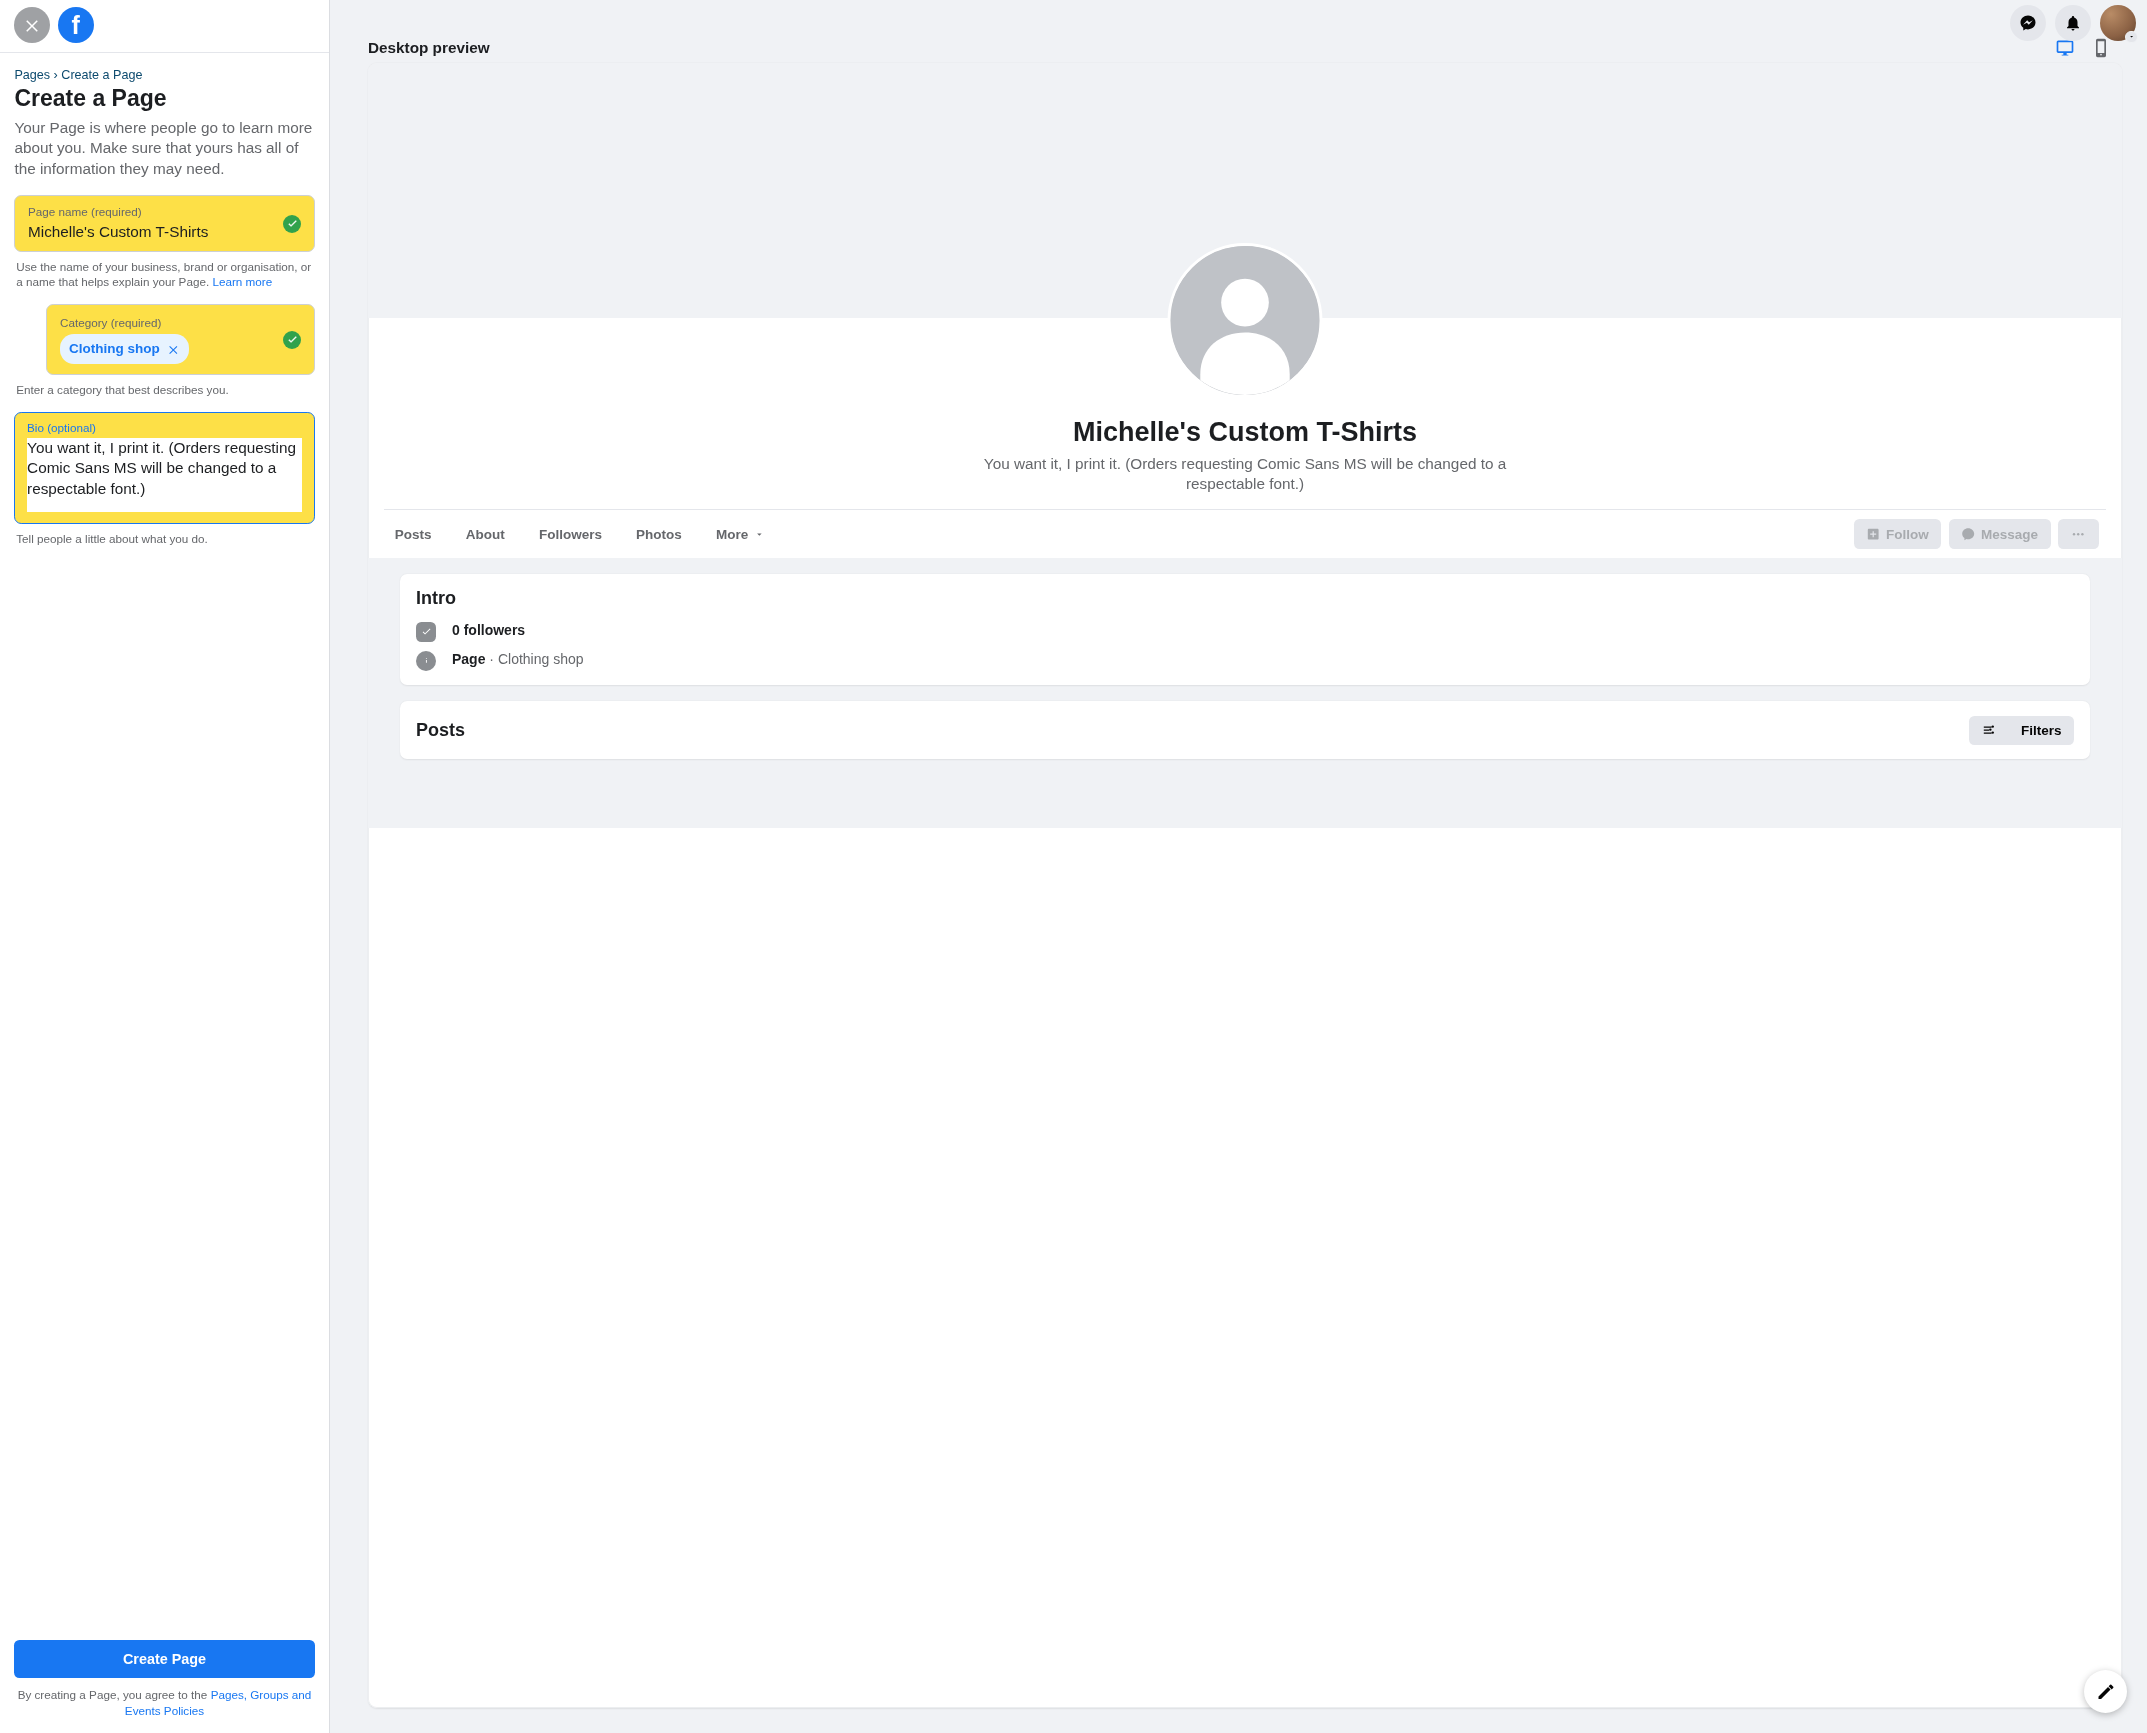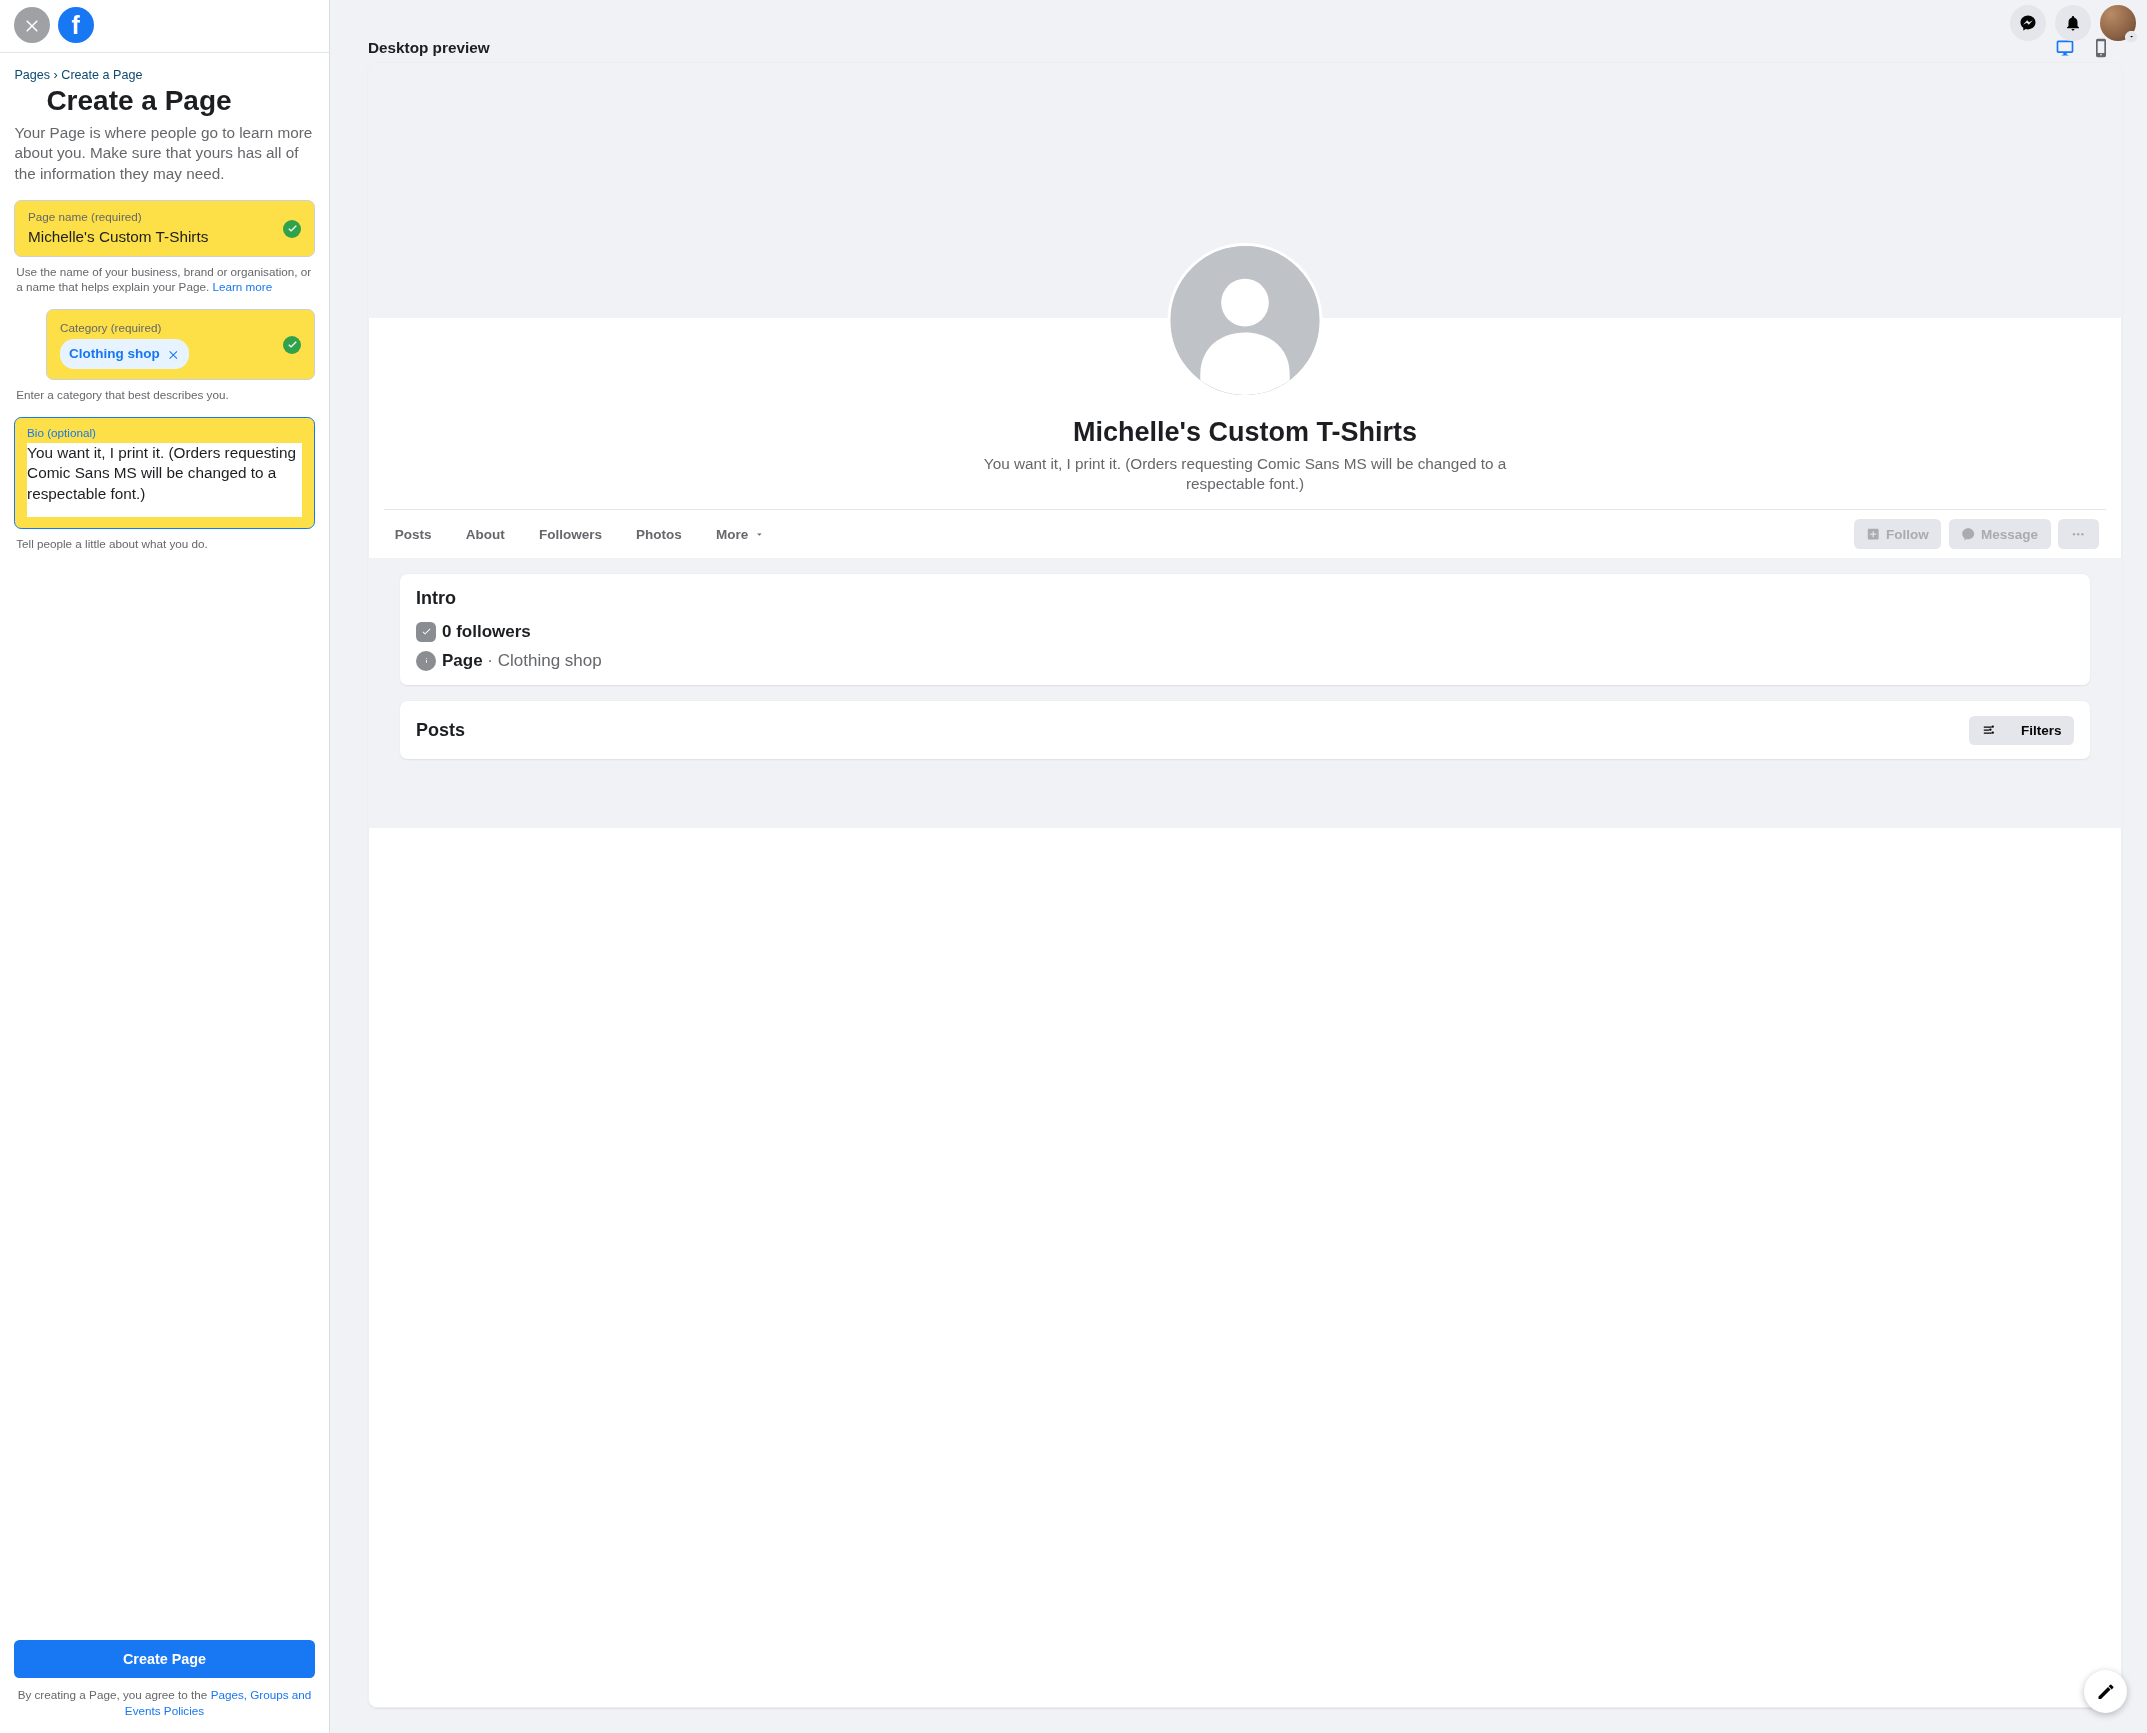--- a/index.html
+++ b/index.html
@@ -5,21 +5,21 @@
   * { box-sizing: border-box; margin: 0; padding: 0; font-family: -apple-system, BlinkMacSystemFont, "Segoe UI", Helvetica, Arial, sans-serif; }
   body { background: #f0f2f5; display: flex; height: 100vh; overflow: hidden; }
   
   .sidebar { width: 330px; background: #fff; display: flex; flex-direction: column; border-right: 0.9px solid #dbdde1; }
   .sidebar-header { display: flex; align-items: center; gap: 7.2px; padding: 7.2px 14.4px 9px 14.4px; border-bottom: 0.9px solid #e4e6eb; }
   .close-circle { width: 36px; height: 36px; border-radius: 50%; background: #9fa1a4; display:flex; align-items:center; justify-content:center; cursor:pointer; }
   .close-circle svg { width: 18px; height: 18px; fill: #fff; }
   .fb-logo { width: 36px; height: 36px; border-radius: 50%; background: #1877f2; display:flex; align-items:center; justify-content:center; color:#fff; font-weight:800; font-size:25px; font-family: Arial; }
   .sidebar-scroll { flex: 1; overflow-y: auto; padding: 14.4px; }
   .breadcrumb { font-size: 12.6px; color: #0c4a6e; margin-bottom: 3.6px; }
-  .page-title { font-size: 28px; font-weight: 700; color: #1c1e21; margin-bottom: 5.4px; margin-left: 32px; }
+  .page-title { font-size: 23px; font-weight: 700; color: #1c1e21; margin-bottom: 5.4px; }
   .page-subtitle { font-size: 15.3px; color: #65676b; line-height: 1.35; margin-bottom: 16px; }
   .field-wrap { border: 0.9px solid #ccd0d5; border-radius: 7.2px; padding: 9px 12.6px 9px 12.6px; position: relative; background:#fde047; }
   .field-wrap.focused { border: 1.8px solid #1877f2; padding: 8px 11.7px; }
   .field-label { font-size: 11.7px; color: #65676b; margin-bottom: 3.6px; display:block; }
   .field-label.blue { color: #1877f2; }
   .field-value { font-size: 15.3px; color: #1c1e21; line-height: 1.3; }
   .field-textarea { font-size: 15.3px; color:#1c1e21; line-height:1.35; width:100%; border:none; outline:none; resize:none; font-family:inherit; min-height: 74px; }
   .field-helper { font-size: 11.7px; color: #65676b; margin: 7.2px 1.8px 14.4px 1.8px; line-height: 1.3; }
   .field-helper a, .link { color: #1877f2; text-decoration:none; cursor:pointer; }
   .check-badge { position:absolute; right:12.6px; top:50%; transform:translateY(-50%); width:18px; height:18px; border-radius:50%; background:#31a24c; display:flex; align-items:center; justify-content:center; }
@@ -55,21 +55,21 @@
   .ptabs-row { border-top:0.9px solid #e4e6eb; margin: 0 16px; padding: 5.4px 7.2px; display:flex; align-items:center; gap:27px; }
   .ptab { font-size:13.5px; font-weight:600; color:#65676b; padding:10.8px 3.6px; cursor:pointer; display:flex; align-items:center; gap:5.4px; }
   .ptab svg { width:10.8px; height:10.8px; fill:#65676b; }
   .spacer { flex:1; }
   .action-btn { background:#e4e6eb; color:#a8abaf; font-weight:600; font-size:13.5px; border:none; border-radius:5.4px; padding:7.2px 12.6px; display:flex; align-items:center; gap:5.4px; cursor:not-allowed; }
   .action-btn svg { width:14.4px; height:14.4px; fill:#a8abaf; }
   .action-more { width:41px; justify-content:center; }
   .feed-area { background:#f0f2f5; padding:16px 32px 36px 32px; min-height:270px; }
   .card { background:#fff; border-radius:7.2px; box-shadow: 0 0.9px 1.8px rgba(0,0,0,0.08); padding:14.4px 16px; margin-bottom:16px; }
   .intro-title { font-size:18px; font-weight:700; color:#1c1e21; margin-bottom:12.6px; }
-  .intro-row { display:flex; align-items:center; gap:6px; font-size:17px; color:#1c1e21; margin-bottom:9px; }
+  .intro-row { display:flex; align-items:flex-start; gap:16px; font-size:14px; color:#1c1e21; margin-bottom:9px; }
   .intro-row:last-child{margin-bottom:0;}
   .intro-row .muted { color:#65676b; font-weight:400; }
   .intro-icon { width:20px; height:20px; border-radius:4.5px; display:flex; align-items:center; justify-content:center; }
   .intro-icon.sq { background:#8a8d91; border-radius:5.4px; }
   .intro-icon.rd { background:#8a8d91; border-radius:50%; }
   .intro-icon svg { width:10.8px; height:10.8px; fill:#fff; }
   .posts-head { display:flex; align-items:center; justify-content:space-between; }
   .posts-title { font-size:18px; font-weight:700; color:#1c1e21; }
   .filter-btn { background:#e4e6eb; border:none; border-radius:5.4px; font-weight:600; font-size:13.5px; color:#050505; padding:7.2px 12.6px; display:flex; align-items:center; gap:25px; cursor:pointer; }
   .filter-btn svg { width:14.4px; height:14.4px; fill:#050505; }

